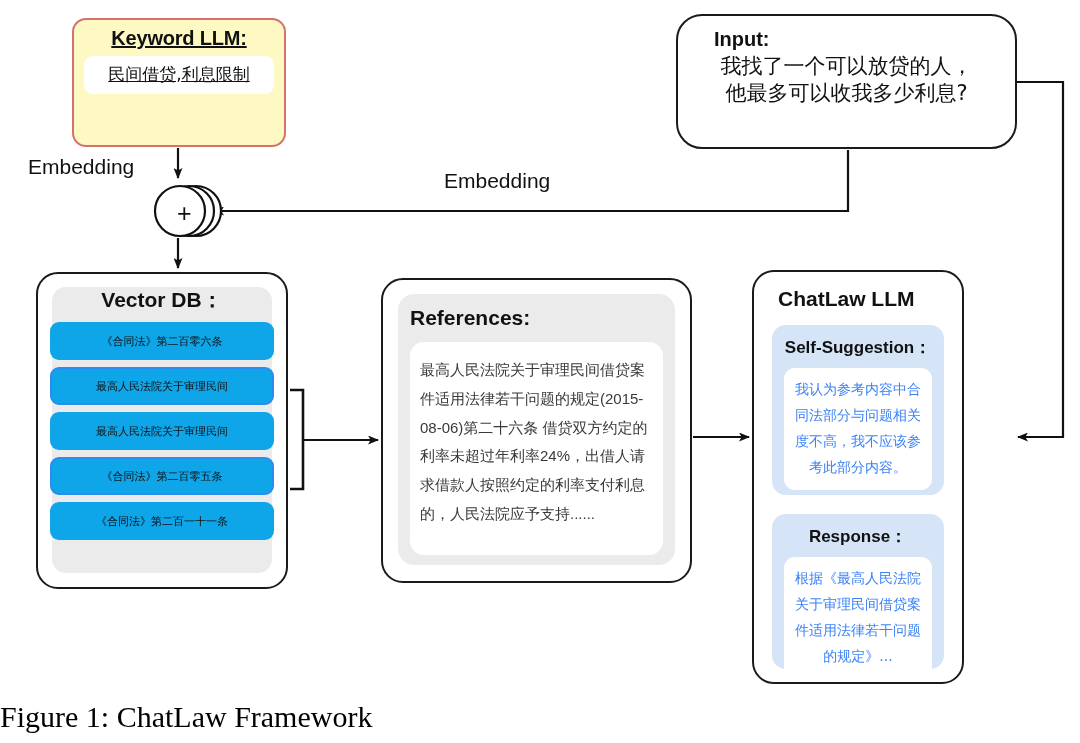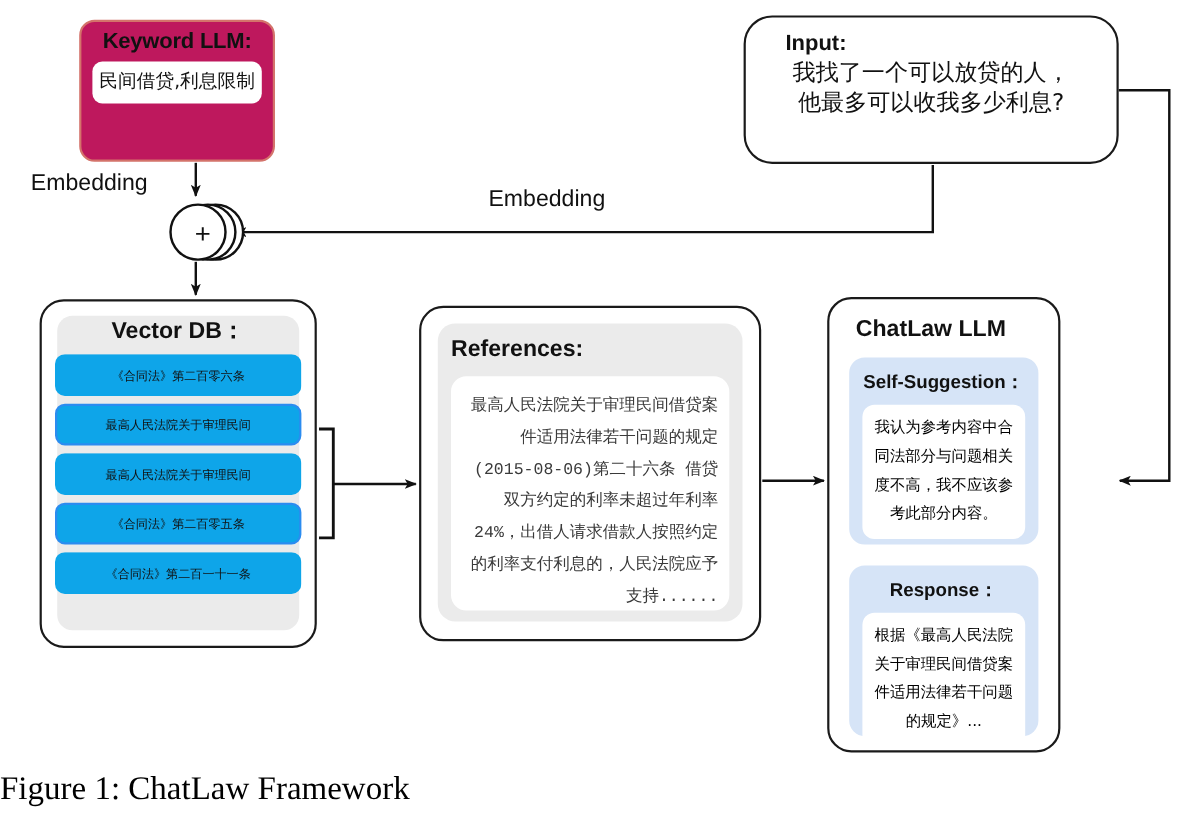--- a/index.html
+++ b/index.html
@@ -6,22 +6,22 @@
   body{width:1080px;height:743px;position:relative;overflow:hidden;
        font-family:"Liberation Sans","DejaVu Sans",sans-serif;color:#111;}
   .stage{position:absolute;left:0;top:0;width:1080px;height:743px;}
   svg.wires{position:absolute;left:0;top:0;width:1080px;height:743px;pointer-events:none;}
 
   
   .card{position:absolute;box-sizing:border-box;border:2.2px solid #1a1a1a;
         border-radius:22px;background:#fff;}
 
   
-  #keyword-llm{left:72px;top:18px;width:178px;height:129px;
-        background:#be185d;border:2.6px solid #d4736b;border-radius:14px;}
+  #keyword-llm{left:72px;top:18px;width:214px;height:129px;
+        background:#fef9c3;border:2.6px solid #d4736b;border-radius:14px;text-decoration:underline;}
   #keyword-llm .hdr{font-size:20px;font-weight:bold;text-align:center;
         margin-top:7px;letter-spacing:-.2px;}
   #keyword-llm .inner{margin:6px 10px 0 10px;background:#fff;border-radius:9px;
         padding:7px 4px 8px;text-align:center;font-size:17px;line-height:1.33;
         font-family:"DejaVu Sans",sans-serif;}
 
   
   #input-box{left:676px;top:14px;width:341px;height:135px;border-radius:26px;}
   #input-box .hdr{font-size:20px;font-weight:bold;margin:12px 0 0 36px;}
   #input-box .body{margin:2px 0 12px 0;text-align:center;font-size:21px;
@@ -51,34 +51,34 @@
         border:2px solid transparent;}
   .db-row.sel{border-color:#2b8cf0;}
 
   
   #references{left:381px;top:278px;width:311px;height:305px;}
   #references .panel{position:absolute;left:15px;top:14px;right:15px;bottom:16px;
         background:#ebebeb;border-radius:16px;}
   #references .hdr{position:absolute;left:27px;top:26px;font-size:21px;font-weight:bold;}
   #references .inner{position:absolute;left:27px;right:27px;top:62px;bottom:26px;
         background:#fff;border-radius:14px;padding:14px 10px;box-sizing:border-box;
-        font-size:15px;line-height:1.92;text-align:right;color:#3a3a3a;
-        font-family:Liberation Mono, monospace;}
+        font-size:15px;line-height:1.92;text-align:left;color:#3a3a3a;
+        font-family:Liberation Sans, sans-serif;}
 
   
   #chatlaw{left:752px;top:270px;width:212px;height:414px;}
   #chatlaw .hdr{position:absolute;left:24px;top:15px;font-size:21px;font-weight:bold;}
   .blue-block{position:absolute;left:18px;right:18px;background:#d6e4f7;border-radius:14px;}
   #self-suggestion{top:53px;height:170px;}
   #response-block{top:242px;height:155px;}
   .blue-block .bhdr{text-align:center;font-size:17px;font-weight:bold;
         margin:11px 0 0 0;}
   .blue-block .bbody{margin:9px 12px 0 12px;background:#fff;border-radius:11px;
         padding:9px 6px;text-align:center;font-size:14px;line-height:1.85;
-        color:#000000;font-family:"DejaVu Sans",sans-serif;}
+        color:#3b82f6;font-family:"DejaVu Sans",sans-serif;}
 
   
   #caption{position:absolute;left:0;right:0;top:700px;text-align:left;
         font-family:Liberation Serif, serif;font-size:30px;color:#000;}
 </style>
 </head>
 <body>
 
 <div class="stage">
 

